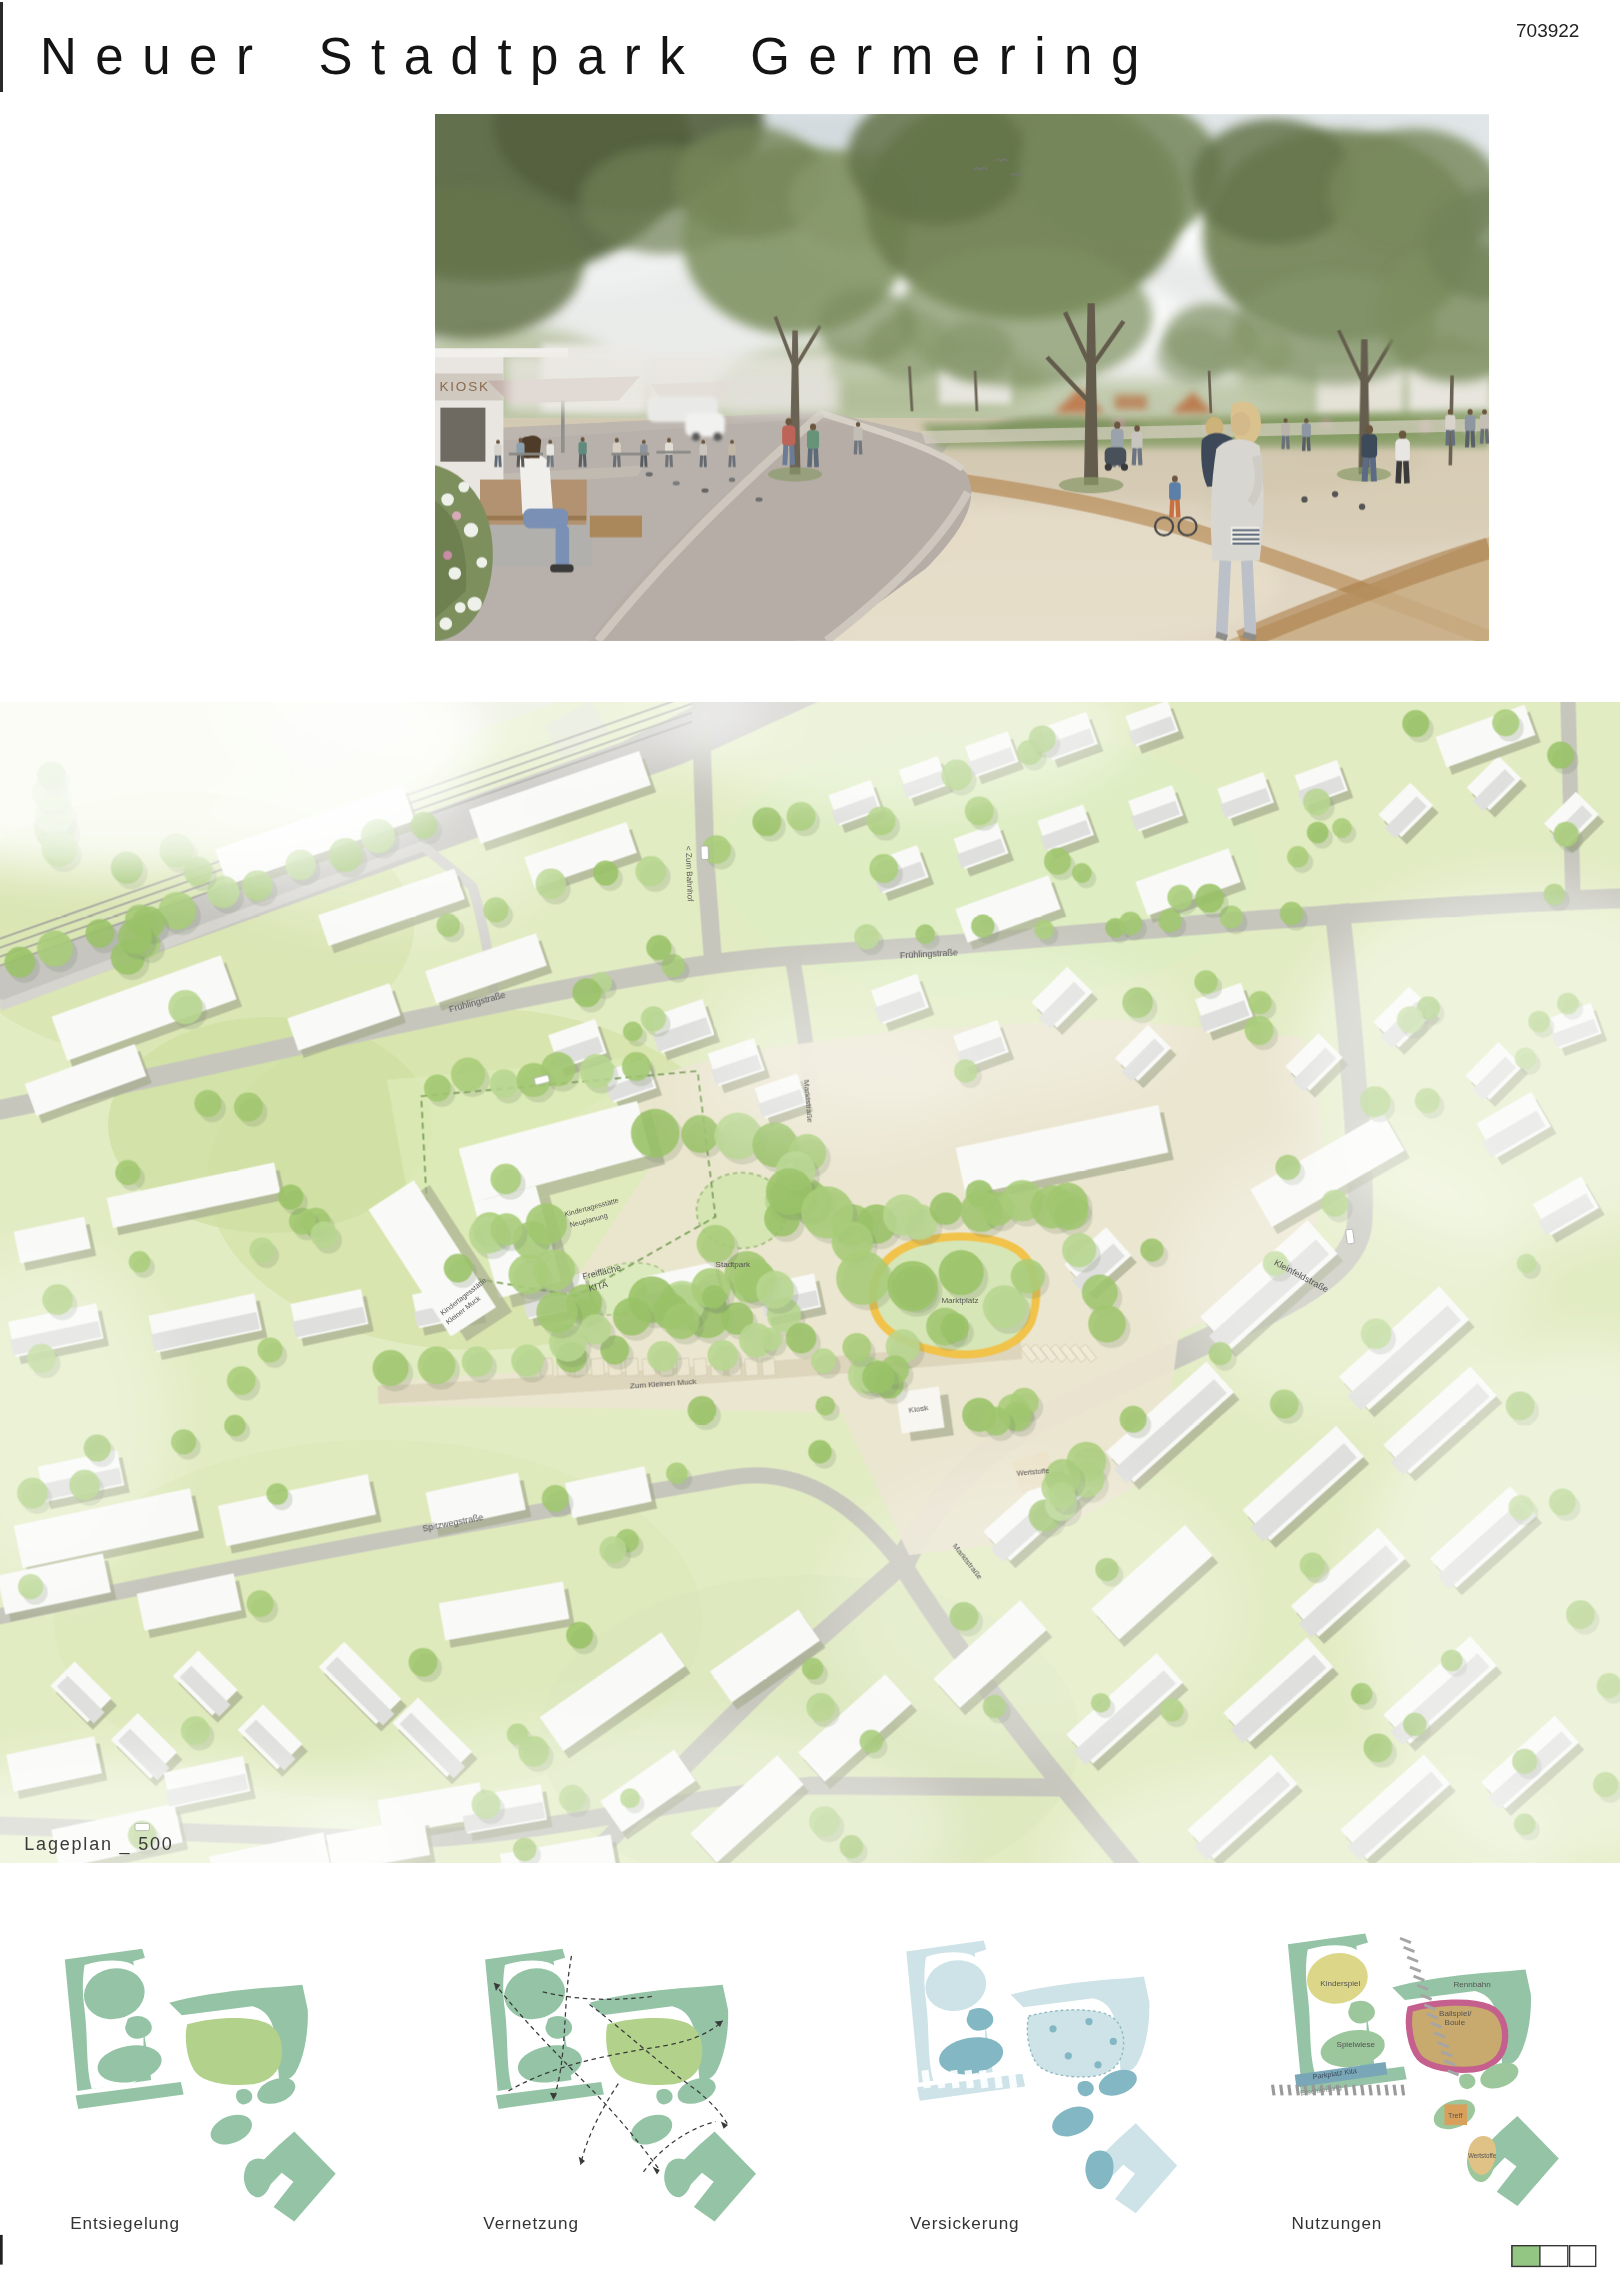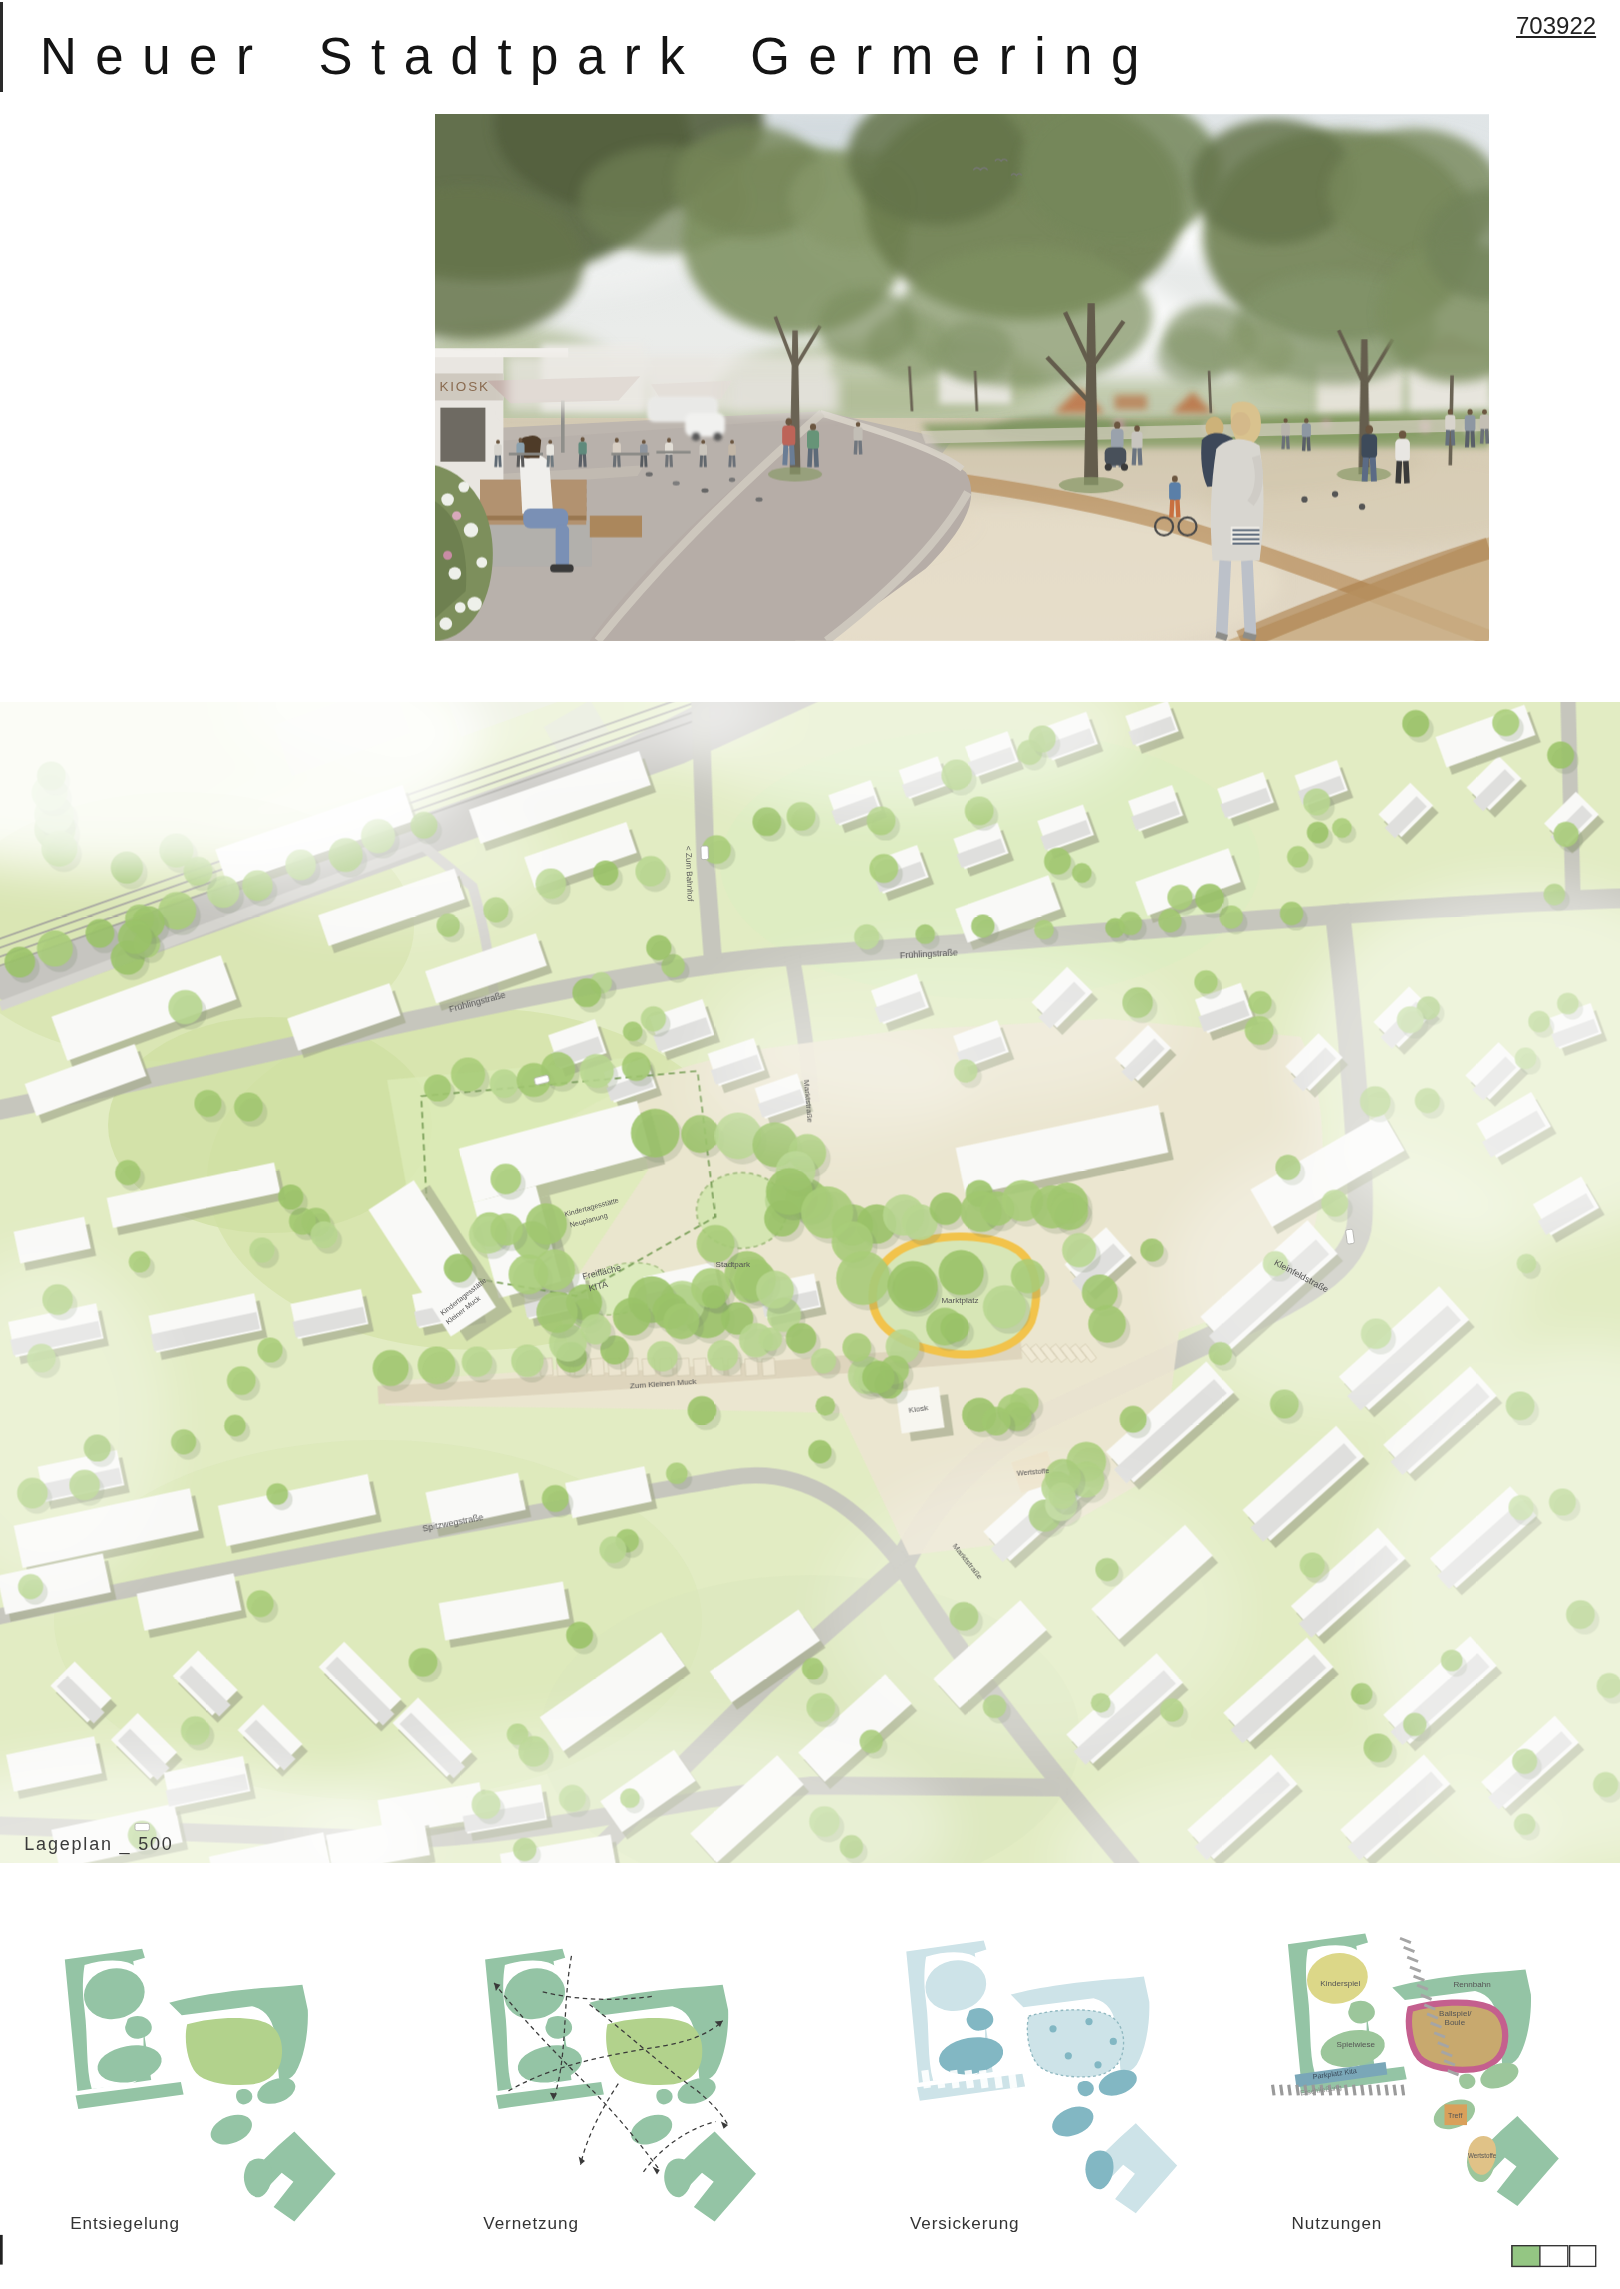--- a/index.html
+++ b/index.html
@@ -4,21 +4,21 @@
 html,body{margin:0;padding:0;background:#ffffff;}
 #page{position:relative;width:1620px;height:2290px;background:#ffffff;overflow:hidden;font-family:"Liberation Sans",sans-serif;padding-left:9px;}
 </style></head>
 <body>
 <div id="page">
 
 <div style="position:absolute;left:0;top:1.8px;width:2.7px;height:90px;background:#2a2a2a;"></div>
 
 <div style="position:absolute;left:40px;top:27px;font-size:51px;letter-spacing:18.5px;word-spacing:14.4px;color:#141414;white-space:nowrap;">Neuer Stadtpark Germering</div>
 
-<div style="position:absolute;left:1516px;top:12px;font-size:24px;color:#222;text-decoration:underline;">703922</div>
+<div style="position:absolute;left:1516px;top:20px;font-size:19px;color:#222;">703922</div>
 
 <svg width="1054" height="527" viewBox="0 0 1171 585" style="position:absolute;left:435px;top:114px;" xmlns="http://www.w3.org/2000/svg" font-family="Liberation Sans, sans-serif">
       <defs>
         <linearGradient id="sky" x1="0" y1="0" x2="0" y2="1">
           <stop offset="0" stop-color="#e0e5e7"></stop>
           <stop offset="0.6" stop-color="#eaecea"></stop>
           <stop offset="1" stop-color="#edece7"></stop>
         </linearGradient>
         <linearGradient id="ground" x1="0" y1="0" x2="0" y2="1">
           <stop offset="0" stop-color="#d3c9b2"></stop>

